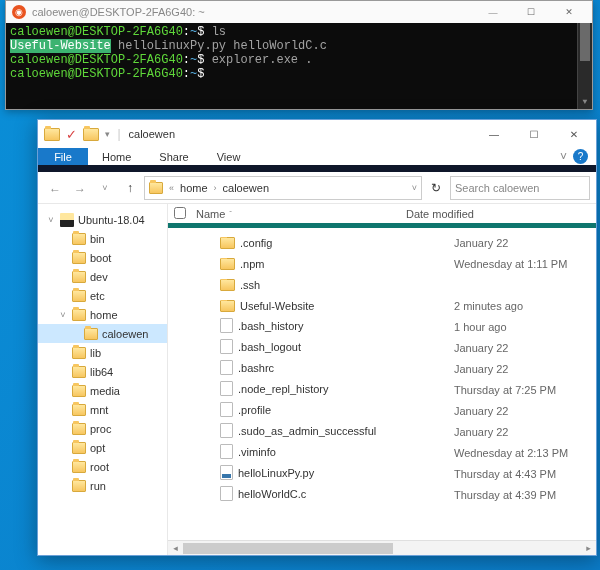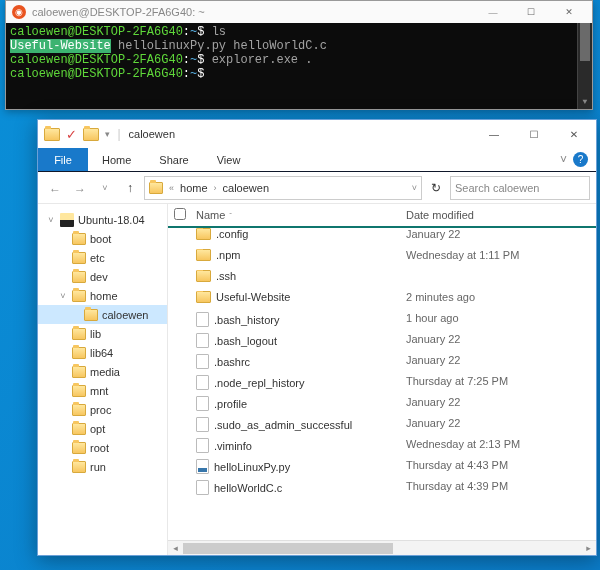--- a/index.html
+++ b/index.html
@@ -97,21 +97,21 @@
 .exp-folder-icon:before{content:"";position:absolute;top:-3px;left:0;width:6px;height:3px;background:#f7c65f;border-radius:1px 1px 0 0;}
 .exp-tb-chk{color:#d84040;font-size:13px;}
 .exp-tb-sep{color:#ccc;margin:0 2px;}
 .exp-tb-title{color:#333;font-size:11px;}
 .exp-tb-ctrl{display:flex;}
 .exp-tb-ctrl span{width:40px;height:28px;display:flex;align-items:center;justify-content:center;color:#555;font-size:10px;}
 
 .exp-ribbon{
   height:24px;
   display:flex;align-items:stretch;
-  border-bottom:1px solid #0f172a;
+  border-bottom:7px solid #0f172a;
 }
 .exp-file-tab{
   width:50px;background:#1979ca;color:white;
   display:flex;align-items:center;justify-content:center;
   font-size:11px;
 }
 .exp-tab{
   padding:0 14px;display:flex;align-items:center;
   color:#333;font-size:11px;
 }
@@ -170,34 +170,34 @@
   background:linear-gradient(#ffe79e 50%,#222 50%);
   border-radius:1px;
 }
 
 .exp-list{
   flex:1;display:flex;flex-direction:column;
   overflow:hidden;
 }
 .list-head{
   height:24px;display:flex;align-items:center;
-  border-bottom:2px solid #0f766e;
+  border-bottom:5px solid #0f766e;
   font-size:11px;color:#555;
   padding-left:6px;
 }
 .list-head-chk{width:22px;}
 .list-head-name{width:210px;display:flex;align-items:center;gap:4px;}
 .list-head-date{flex:1;}
 .sort-arr{font-size:8px;color:#888;}
 
 .list-body{flex:1;overflow:auto;}
 .list-row{
-  display:flex;align-items:flex-start;
+  display:flex;align-items:flex-end;
   height:21px;padding-left:6px;
-  font-size:11px;color:#333;
+  font-size:11px;color:#333;gap:24px;
 }
 .list-row .cell-chk{width:22px;}
 .list-row .cell-name{width:210px;display:flex;align-items:center;gap:5px;overflow:hidden;white-space:nowrap;}
 .list-row .cell-date{flex:1;color:#666;}
 .file-icon{
   width:13px;height:15px;border:1px solid #bbb;background:white;border-radius:1px;
   position:relative;flex-shrink:0;
 }
 .file-icon.py:after{content:"";position:absolute;bottom:1px;left:1px;right:1px;height:4px;background:#3776ab;}
 .folder-ico{width:15px;height:12px;flex-shrink:0;}
@@ -295,31 +295,36 @@
   <div class="exp-main">
     <div class="exp-tree" id="tree">
         <div class="tree-item l0">
           <span class="tree-exp">˅</span>
           <span class="tree-usb"></span>
           <span>Ubuntu-18.04</span>
         </div>
         <div class="tree-item l1">
           <span class="tree-exp"></span>
           <span class="exp-folder-icon tree-fold"></span>
+          <span>bin</span>
+        </div>
+        <div class="tree-item l1">
+          <span class="tree-exp"></span>
+          <span class="exp-folder-icon tree-fold"></span>
           <span>boot</span>
         </div>
         <div class="tree-item l1">
           <span class="tree-exp"></span>
           <span class="exp-folder-icon tree-fold"></span>
+          <span>dev</span>
+        </div>
+        <div class="tree-item l1">
+          <span class="tree-exp"></span>
+          <span class="exp-folder-icon tree-fold"></span>
           <span>etc</span>
-        </div>
-        <div class="tree-item l1">
-          <span class="tree-exp"></span>
-          <span class="exp-folder-icon tree-fold"></span>
-          <span>dev</span>
         </div>
         <div class="tree-item l1">
           <span class="tree-exp">˅</span>
           <span class="exp-folder-icon tree-fold"></span>
           <span>home</span>
         </div>
         <div class="tree-item l2 sel">
           <span class="tree-exp"></span>
           <span class="exp-folder-icon tree-fold"></span>
           <span>caloewen</span>

